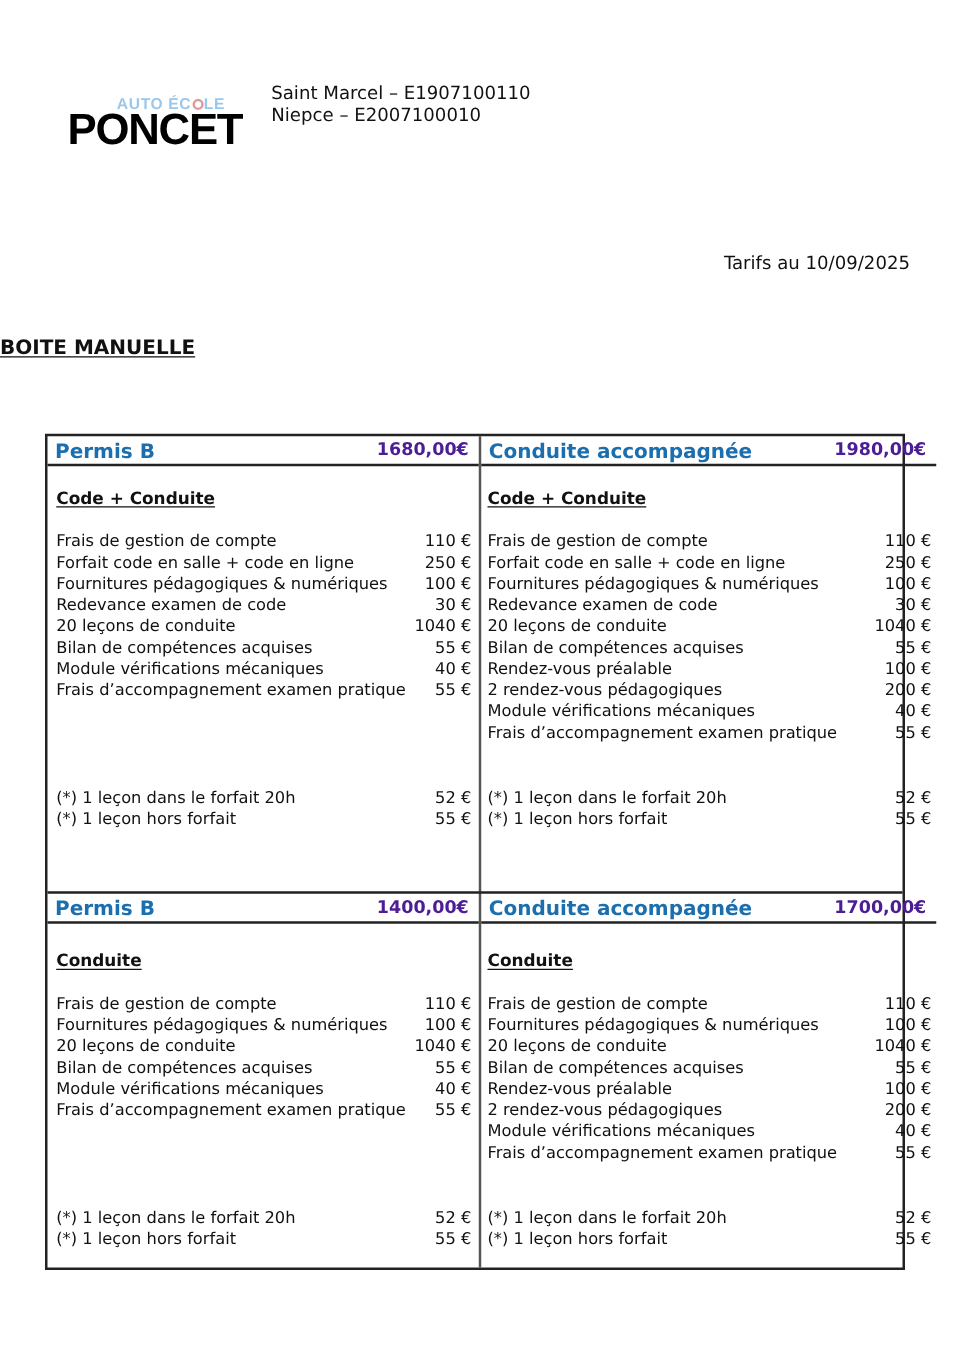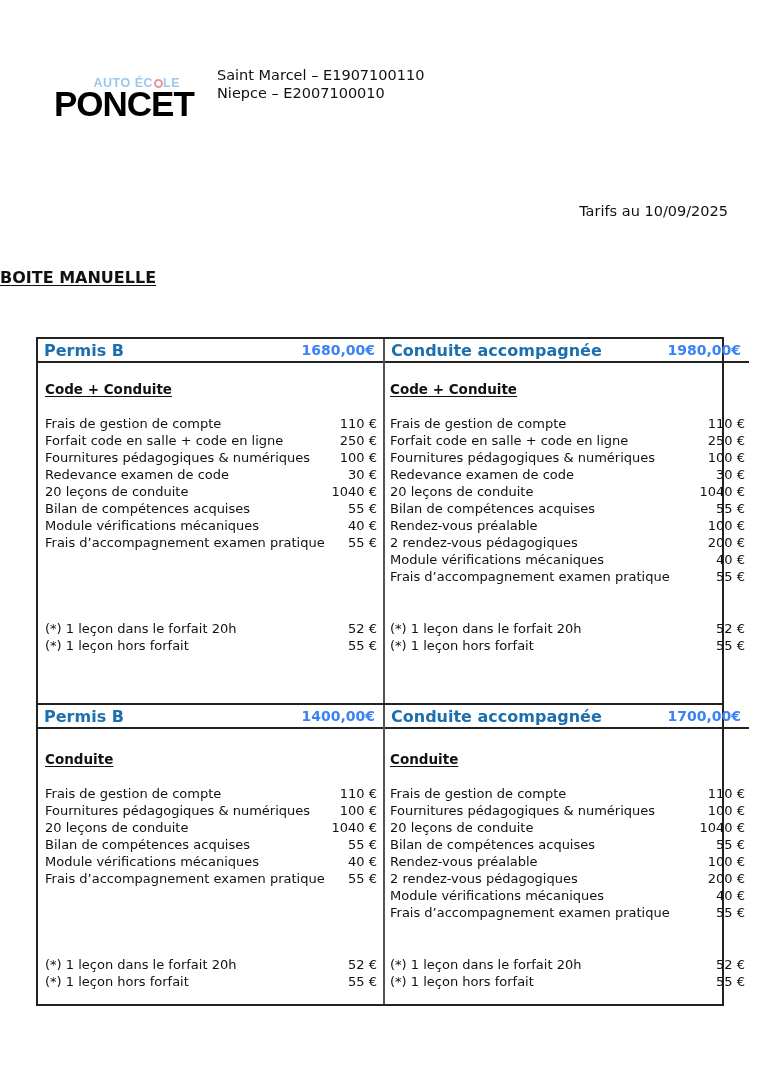--- a/index.html
+++ b/index.html
@@ -5,25 +5,25 @@
   html, body { margin:0; padding:0; background:#ffffff; }
   body { width:764px; height:1080px; position:relative; overflow:hidden; font-family:"DejaVu Sans", "Liberation Sans", sans-serif; color:#111; }
   .logo { position:absolute; left:52px; top:76px; width:132px; height:48px; }
   .logo .top { position:absolute; right:4px; top:0; font-family:"Liberation Sans", sans-serif; font-weight:bold; font-size:12.5px; color:#9ac7ec; letter-spacing:0.5px; }
   .logo .top .o-target { display:inline-block; width:9px; height:9px; border:2px solid #e39a9a; border-radius:50%; box-sizing:border-box; position:relative; top:1px; margin:0 0.5px; }
   .logo .main { position:absolute; left:2px; top:8px; font-family:"Liberation Sans", sans-serif; font-weight:bold; font-size:35px; color:#000000; letter-spacing:-1px; line-height:40px; }
   .agencies { position:absolute; left:217px; top:66px; font-family:"DejaVu Sans", sans-serif; font-size:14.5px; line-height:18px; color:#111; }
   .agencies div { white-space:nowrap; }
   .tarif-date { position:absolute; right:36px; top:203px; font-size:14.5px; color:#111; white-space:nowrap; }
   .main-title { position:absolute; left:0; width:764px; top:268px; text-align:left; font-weight:bold; font-size:16px; text-decoration:underline; text-underline-offset:2px; }
-  .grid { position:absolute; left:36px; top:337px; width:688px; height:669px; border:2px solid #222; box-sizing:border-box; }
+  .grid { position:absolute; left:36px; top:347px; width:688px; height:669px; border:2px solid #222; box-sizing:border-box; }
   .vline { position:absolute; left:345px; top:0; bottom:0; width:2px; background:#555; }
   .hdr { position:absolute; height:24px; display:flex; align-items:center; justify-content:space-between; box-sizing:border-box; padding:0 8px 0 6px; border-bottom:2px solid #222; }
   .hdr .name { color:#1c6fae; font-weight:bold; font-size:16px; white-space:nowrap; }
-  .hdr .price { color:#3b82f6; font-weight:bold; font-size:14px; white-space:nowrap; }
+  .hdr .price { color:#4c1d95; font-weight:bold; font-size:14px; white-space:nowrap; }
   .hline { position:absolute; left:0; right:0; height:2px; background:#222; }
   .sub { position:absolute; font-weight:bold; font-size:13.5px; text-decoration:underline; text-underline-offset:2px; white-space:nowrap; }
   .list { position:absolute; font-size:13px; line-height:17px; }
   .row { display:flex; justify-content:space-between; white-space:nowrap; }
   .row .amt { text-align:right; }
 </style>
 </head>
 <body>
 
 <div class="logo">

